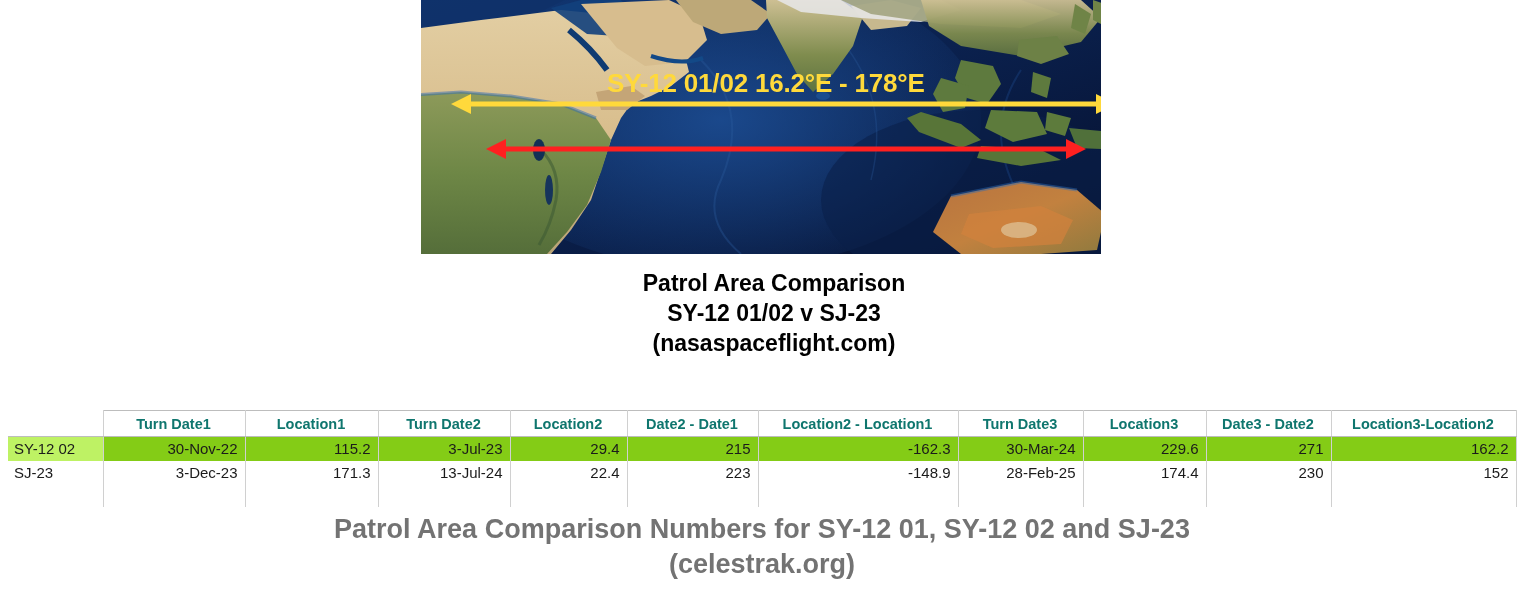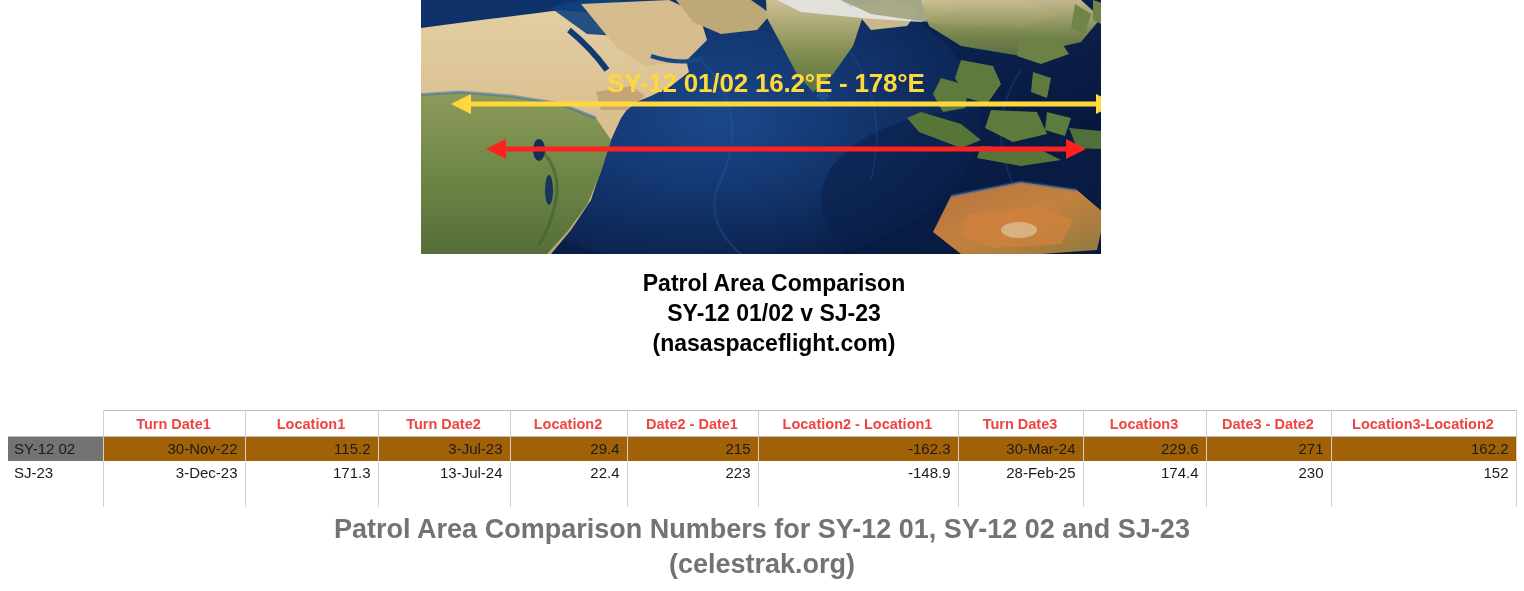--- a/index.html
+++ b/index.html
@@ -95,21 +95,21 @@
     border-left: 1px solid #d0d0d0;
     border-right: 1px solid #d0d0d0;
     white-space: nowrap;
     overflow: hidden;
     height: 24px;
     box-sizing: border-box;
   }
   #data-table thead th {
     font-weight: bold;
     font-size: 14.5px;
-    color: #ef4444;
+    color: #0f766e;
     text-align: center;
     border-top: 1px solid #bdbdbd;
     border-bottom: 1px solid #bdbdbd;
     background: #ffffff;
     height: 26px;
     vertical-align: middle;
   }
   #data-table thead th.corner-cell {
     border-left: none;
     border-top: none;
@@ -117,24 +117,24 @@
   }
   #data-table tbody td {
     text-align: right;
     vertical-align: middle;
   }
   #data-table tbody td.row-label {
     text-align: left;
     border-left: none;
   }
   #data-table tbody tr.band td {
-    background: #a16207;
+    background: #84cc16;
   }
   #data-table tbody tr.band td.row-label {
-    background: #737373;
+    background: #bef264;
   }
   #data-table tr.spacer-row td {
     height: 22px;
     border-top: none;
     border-bottom: none;
     background: transparent;
   }
   #data-table tr.spacer-row td.row-label { border-left: none; }
 
   

